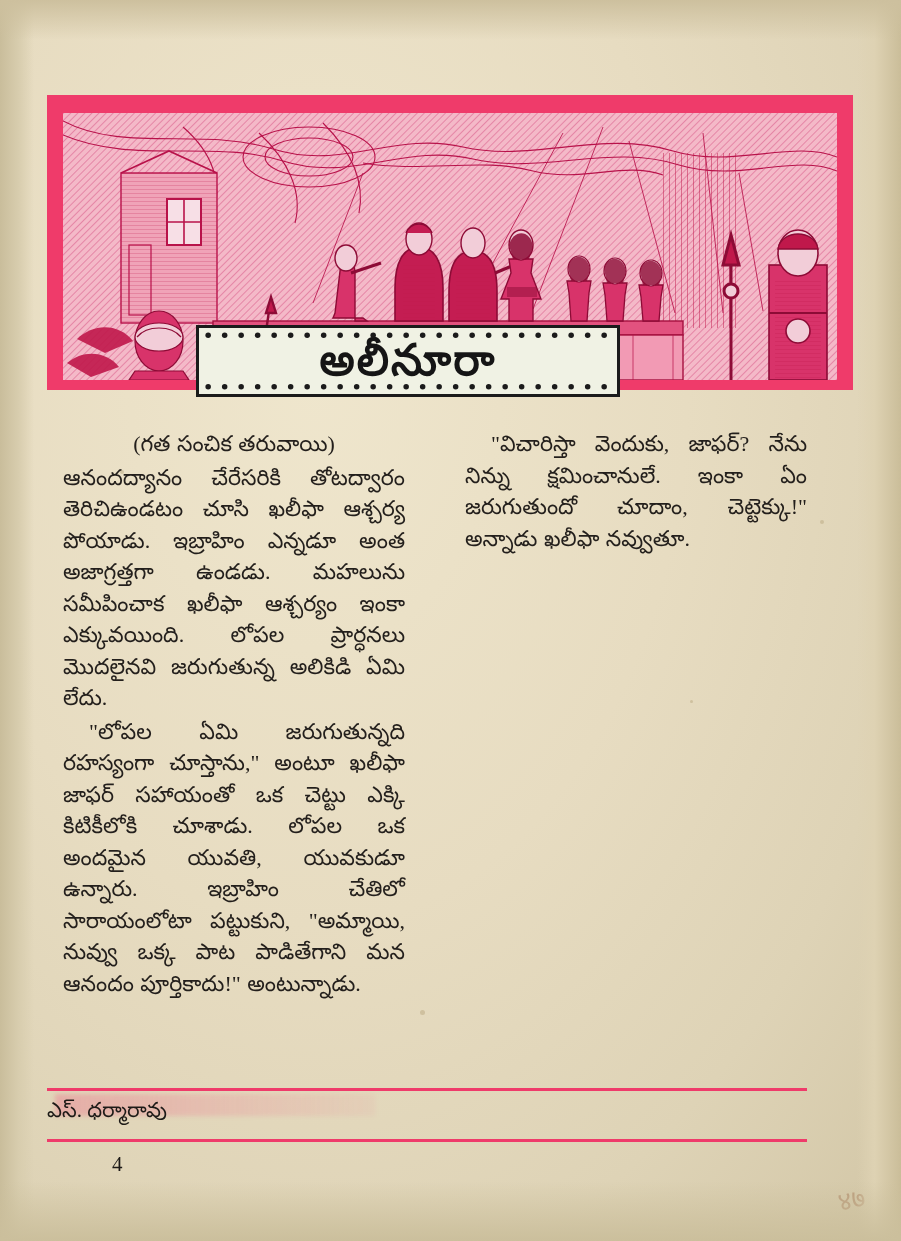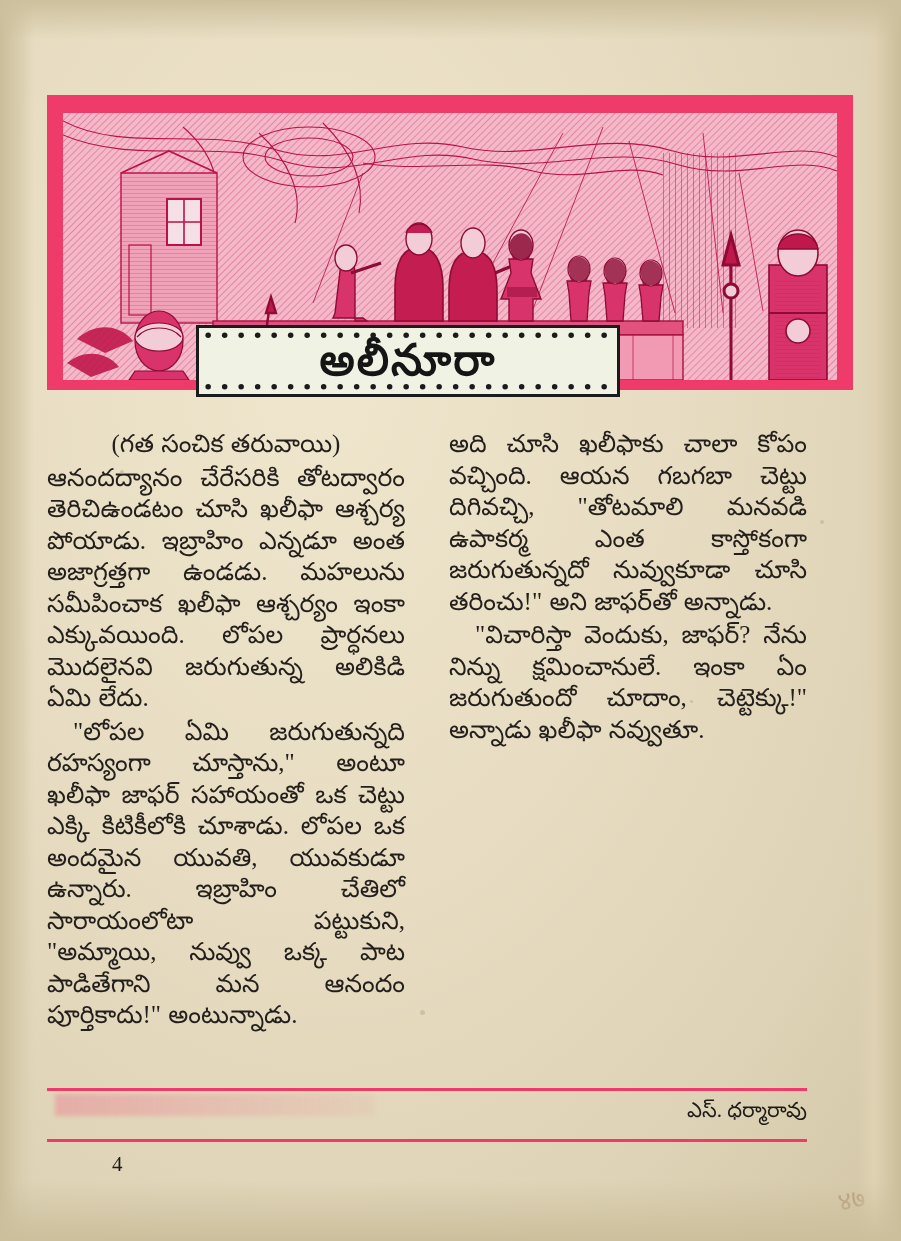--- a/index.html
+++ b/index.html
@@ -98,23 +98,23 @@
     left: 47px;
     top: 428px;
     width: 760px;
     display: flex;
     gap: 44px;
   }
   .col {
     width: 358px;
   }
   p.para {
-    margin: 0 0 2px 0;
+    margin: 0 0 2px 16px;
     font-family: "Liberation Serif", serif;
-    font-size: 25px;
+    font-size: 22px;
     line-height: 31.5px;
     color: #231f1c;
     text-align: justify;
     text-justify: inter-word;
     word-spacing: 1px;
   }
   p.indent { text-indent: 26px; }
   p.center-first { text-align: center; }
 
   
@@ -125,21 +125,21 @@
     height: 3px;
     background: #ef3b6a;
   }
   .rule-top { top: 1088px; }
   .rule-bottom { top: 1139px; }
   .byline {
     position: absolute;
     left: 47px;
     top: 1098px;
     width: 760px;
-    text-align: right;
+    text-align: left;
     font-family: "Liberation Serif", serif;
     font-size: 21px;
     color: #1d1a17;
   }
   .smudge {
     position: absolute;
     left: 55px;
     top: 1094px;
     width: 320px;
     height: 22px;
@@ -396,21 +396,20 @@
     <div class="title-text">అలీనూరా</div>
   </div>
 
   <div class="columns">
     <div class="col">
       <p class="para center-first">(గత సంచిక తరువాయి)</p>
       <p class="para">ఆనందద్యానం చేరేసరికి తోటద్వారం తెరిచిఉండటం చూసి ఖలీఫా ఆశ్చర్య పోయాడు. ఇబ్రాహిం ఎన్నడూ అంత అజాగ్రత్తగా ఉండడు. మహలును సమీపించాక ఖలీఫా ఆశ్చర్యం ఇంకా ఎక్కువయింది. లోపల ప్రార్ధనలు మొదలైనవి జరుగుతున్న అలికిడి ఏమి లేదు.</p>
       <p class="para indent">"లోపల ఏమి జరుగుతున్నది రహస్యంగా చూస్తాను," అంటూ ఖలీఫా జాఫర్ సహాయంతో ఒక చెట్టు ఎక్కి కిటికీలోకి చూశాడు. లోపల ఒక అందమైన యువతి, యువకుడూ ఉన్నారు. ఇబ్రాహిం చేతిలో సారాయంలోటా పట్టుకుని, "అమ్మాయి, నువ్వు ఒక్క పాట పాడితేగాని మన ఆనందం పూర్తికాదు!" అంటున్నాడు.</p>
     </div>
     <div class="col">
-      <p class="para">అది చూసి ఖలీఫాకు చాలా కోపం వచ్చింది. ఆయన గబగబా చెట్టు దిగివచ్చి, "తోటమాలి మనవడి ఉపాకర్మ ఎంత కాస్తోకంగా జరుగుతున్నదో నువ్వుకూడా చూసి తరించు!" అని జాఫర్‌తో అన్నాడు.</p>
       <p class="para indent">"విచారిస్తా వెందుకు, జాఫర్? నేను నిన్ను క్షమించానులే. ఇంకా ఏం జరుగుతుందో చూదాం, చెట్టెక్కు!" అన్నాడు ఖలీఫా నవ్వుతూ.</p>
     </div>
   </div>
 
   <div class="rule rule-top"></div>
   <div class="smudge"></div>
   <div class="byline">ఎస్. ధర్మారావు</div>
   <div class="rule rule-bottom"></div>
   <div class="page-number">4</div>
   <div class="pencil-mark">४७</div>

